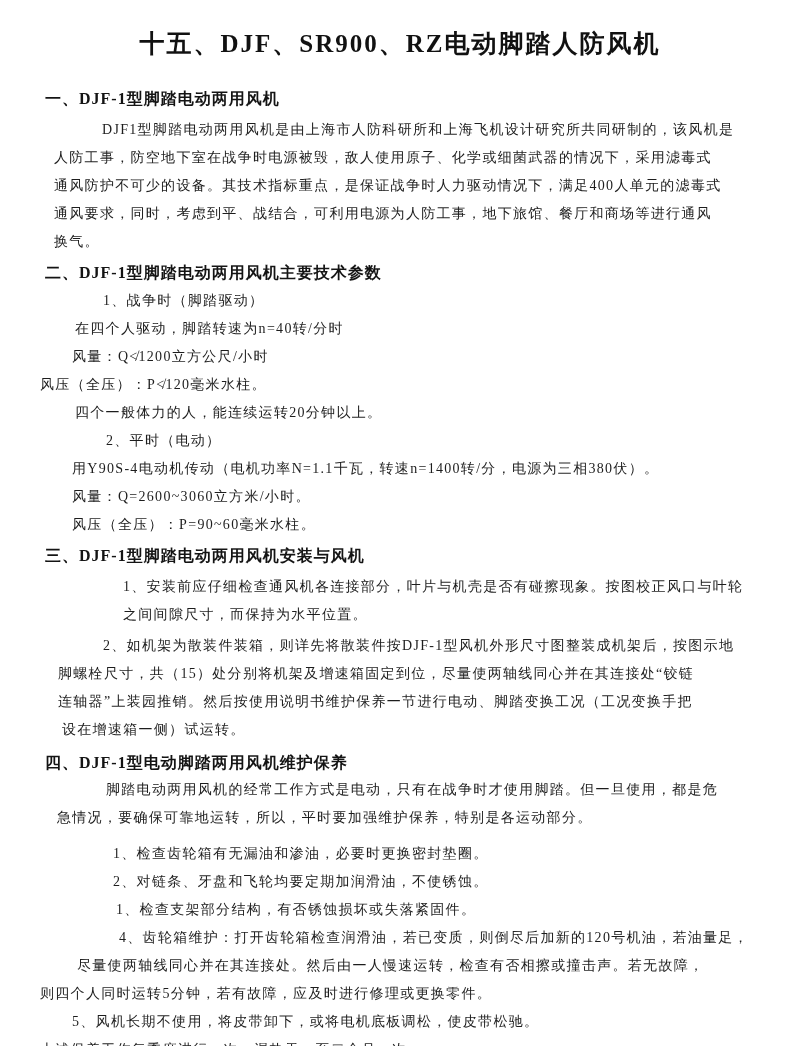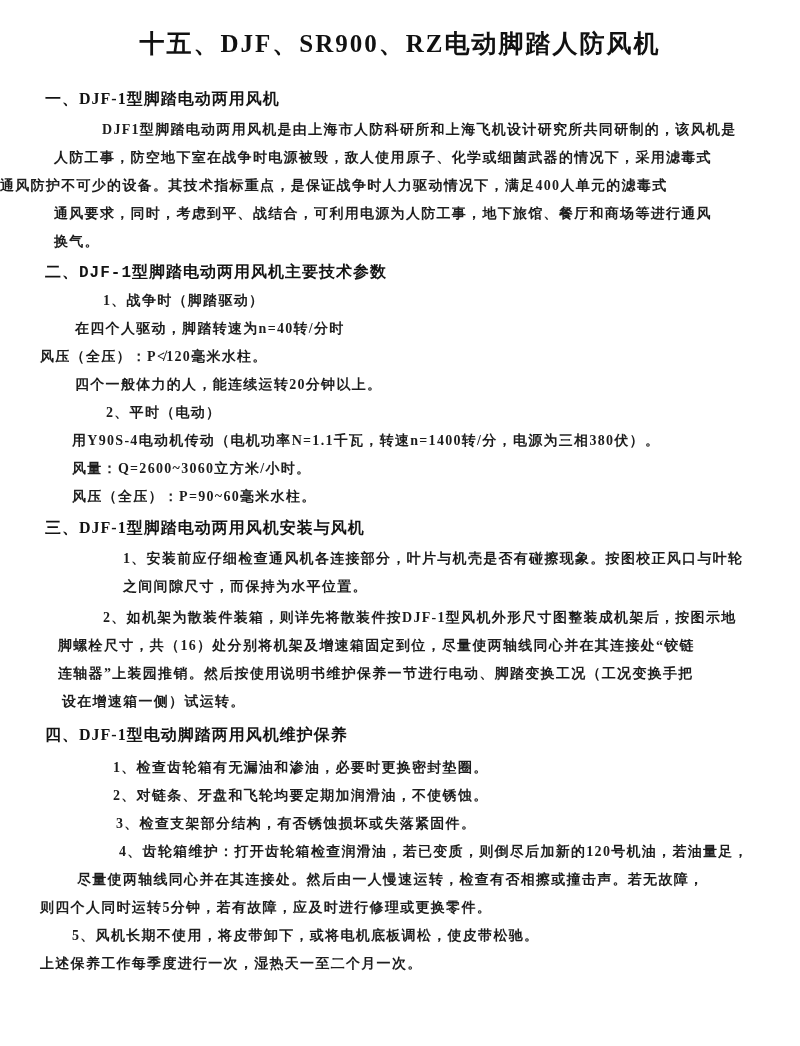--- a/index.html
+++ b/index.html
@@ -10,78 +10,83 @@
   }
   .doc-title{
     padding-top:26px;text-align:center;font-size:25px;font-weight:bold;
     letter-spacing:2px;line-height:36px;white-space:nowrap;color:#111;
   }
   .h{
     font-size:16px;font-weight:bold;letter-spacing:1px;line-height:22px;
     margin-left:45px;white-space:nowrap;color:#141414;
   }
   .bl{
-    font-size:14px;letter-spacing:1.3px;line-height:28px;white-space:nowrap;font-weight:bold;
+    font-size:14px;letter-spacing:1.3px;line-height:28px;white-space:nowrap;
   }
   .h1{margin-top:26px;}
   .p1{margin-top:6px;}
-  .h2{margin-top:6px;font-family:Liberation Mono, monospace;}
+  .h2{margin-top:6px;}
   .s2{margin-top:3px;}
   .h3{margin-top:6px;}
   .s3a{margin-top:6px;padding-left:20px;}
   .s3b{margin-top:3px;}
   .h4{margin-top:8px;}
   .s4i{margin-top:2px;}
   .s4m{margin-top:8px;}
 </style>
 </head>
 <body>
 
 <div class="page">
 
   <div class="doc-title">十五、DJF、SR900、RZ电动脚踏人防风机</div>
 
   <div class="h h1">一、DJF-1型脚踏电动两用风机</div>
   <div class="p1">
     <div class="bl" style="margin-left:102px">DJF1型脚踏电动两用风机是由上海市人防科研所和上海飞机设计研究所共同研制的，该风机是</div>
     <div class="bl" style="margin-left:54px">人防工事，防空地下室在战争时电源被毁，敌人使用原子、化学或细菌武器的情况下，采用滤毒式</div>
-    <div class="bl" style="">通风防护不可少的设备。其技术指标重点，是保证战争时人力驱动情况下，满足400人单元的滤毒式</div>
+    <div class="bl" style="margin-left:54px">通风防护不可少的设备。其技术指标重点，是保证战争时人力驱动情况下，满足400人单元的滤毒式</div>
     <div class="bl" style="margin-left:54px">通风要求，同时，考虑到平、战结合，可利用电源为人防工事，地下旅馆、餐厅和商场等进行通风</div>
     <div class="bl" style="margin-left:54px">换气。</div>
   </div>
 
   <div class="h h2">二、DJF-1型脚踏电动两用风机主要技术参数</div>
   <div class="s2">
     <div class="bl" style="margin-left:103px">1、战争时（脚踏驱动）</div>
     <div class="bl" style="margin-left:75px">在四个人驱动，脚踏转速为n=40转/分时</div>
+    <div class="bl" style="margin-left:72px">风量：Q≮1200立方公尺/小时</div>
     <div class="bl" style="margin-left:40px">风压（全压）：P≮120毫米水柱。</div>
     <div class="bl" style="margin-left:75px">四个一般体力的人，能连续运转20分钟以上。</div>
     <div class="bl" style="margin-left:106px">2、平时（电动）</div>
     <div class="bl" style="margin-left:72px">用Y90S-4电动机传动（电机功率N=1.1千瓦，转速n=1400转/分，电源为三相380伏）。</div>
     <div class="bl" style="margin-left:72px">风量：Q=2600~3060立方米/小时。</div>
     <div class="bl" style="margin-left:72px">风压（全压）：P=90~60毫米水柱。</div>
   </div>
 
   <div class="h h3">三、DJF-1型脚踏电动两用风机安装与风机</div>
   <div class="s3a">
     <div class="bl" style="margin-left:103px">1、安装前应仔细检查通风机各连接部分，叶片与机壳是否有碰擦现象。按图校正风口与叶轮</div>
     <div class="bl" style="margin-left:103px">之间间隙尺寸，而保持为水平位置。</div>
   </div>
   <div class="s3b">
     <div class="bl" style="margin-left:103px">2、如机架为散装件装箱，则详先将散装件按DJF-1型风机外形尺寸图整装成机架后，按图示地</div>
-    <div class="bl" style="margin-left:58px">脚螺栓尺寸，共（16）处分别将机架及增速箱固定到位，尽量使两轴线同心并在其连接处“铰链</div>
+    <div class="bl" style="margin-left:58px">脚螺栓尺寸，共（15）处分别将机架及增速箱固定到位，尽量使两轴线同心并在其连接处“铰链</div>
     <div class="bl" style="margin-left:58px">连轴器”上装园推销。然后按使用说明书维护保养一节进行电动、脚踏变换工况（工况变换手把</div>
     <div class="bl" style="margin-left:62px">设在增速箱一侧）试运转。</div>
   </div>
 
   <div class="h h4">四、DJF-1型电动脚踏两用风机维护保养</div>
+  <div class="s4i">
+    <div class="bl" style="margin-left:106px">脚踏电动两用风机的经常工作方式是电动，只有在战争时才使用脚踏。但一旦使用，都是危</div>
+    <div class="bl" style="margin-left:57px">急情况，要确保可靠地运转，所以，平时要加强维护保养，特别是各运动部分。</div>
+  </div>
   <div class="s4m">
     <div class="bl" style="margin-left:113px">1、检查齿轮箱有无漏油和渗油，必要时更换密封垫圈。</div>
     <div class="bl" style="margin-left:113px">2、对链条、牙盘和飞轮均要定期加润滑油，不使锈蚀。</div>
-    <div class="bl" style="margin-left:116px">3、检查支架部分结构，有否锈蚀损坏或失落紧固件。</div>
+    <div class="bl" style="margin-left:116px">1、检查支架部分结构，有否锈蚀损坏或失落紧固件。</div>
     <div class="bl" style="margin-left:119px">4、齿轮箱维护：打开齿轮箱检查润滑油，若已变质，则倒尽后加新的120号机油，若油量足，</div>
     <div class="bl" style="margin-left:77px">尽量使两轴线同心并在其连接处。然后由一人慢速运转，检查有否相擦或撞击声。若无故障，</div>
     <div class="bl" style="margin-left:40px">则四个人同时运转5分钟，若有故障，应及时进行修理或更换零件。</div>
     <div class="bl" style="margin-left:72px">5、风机长期不使用，将皮带卸下，或将电机底板调松，使皮带松驰。</div>
     <div class="bl" style="margin-left:40px">上述保养工作每季度进行一次，湿热天一至二个月一次。</div>
   </div>
 
 </div>
 
 </body></html>

